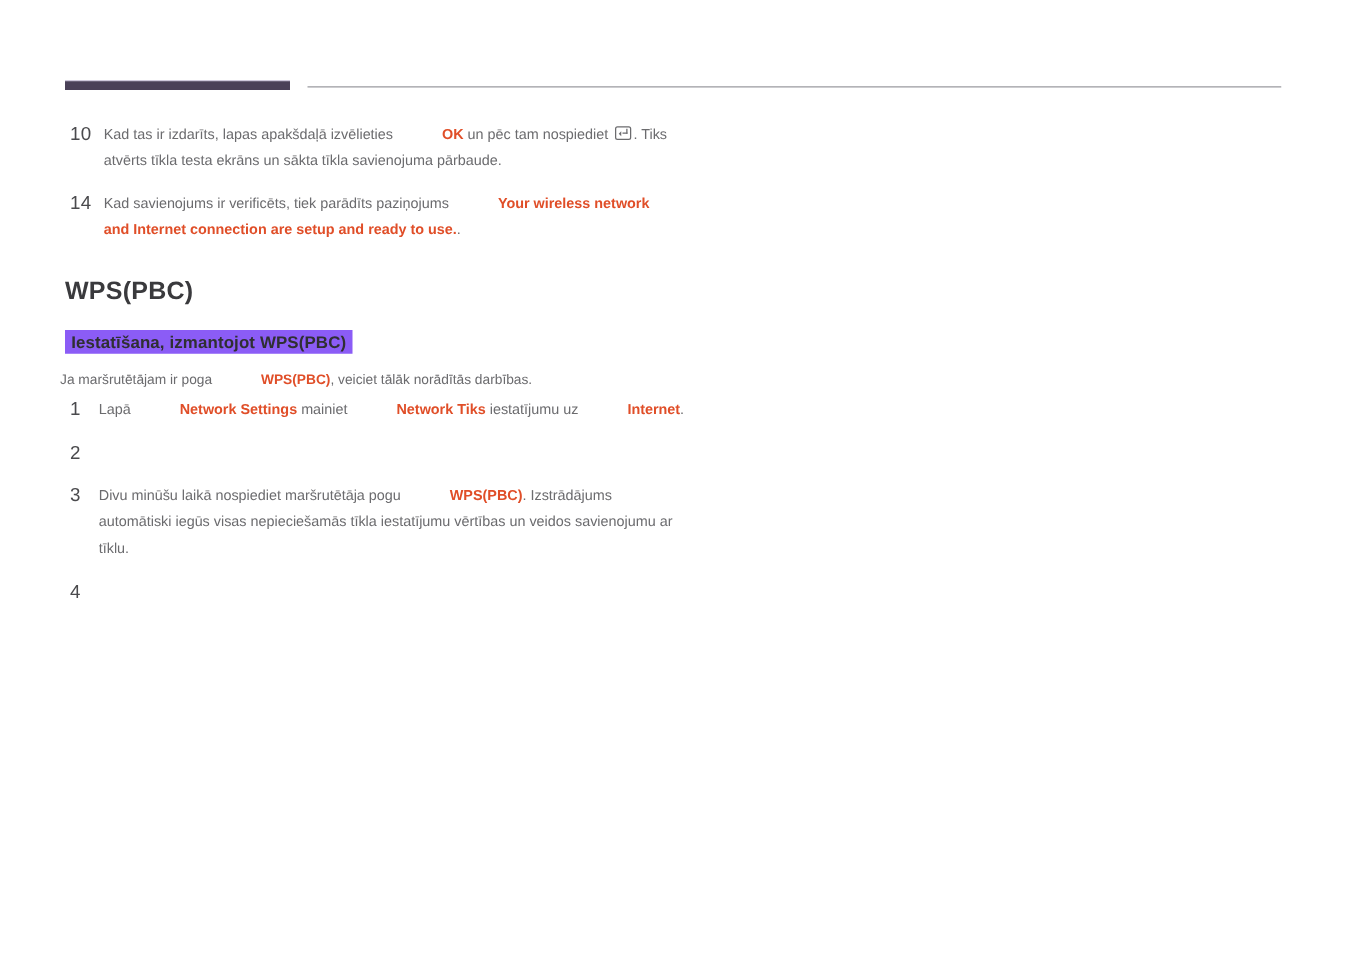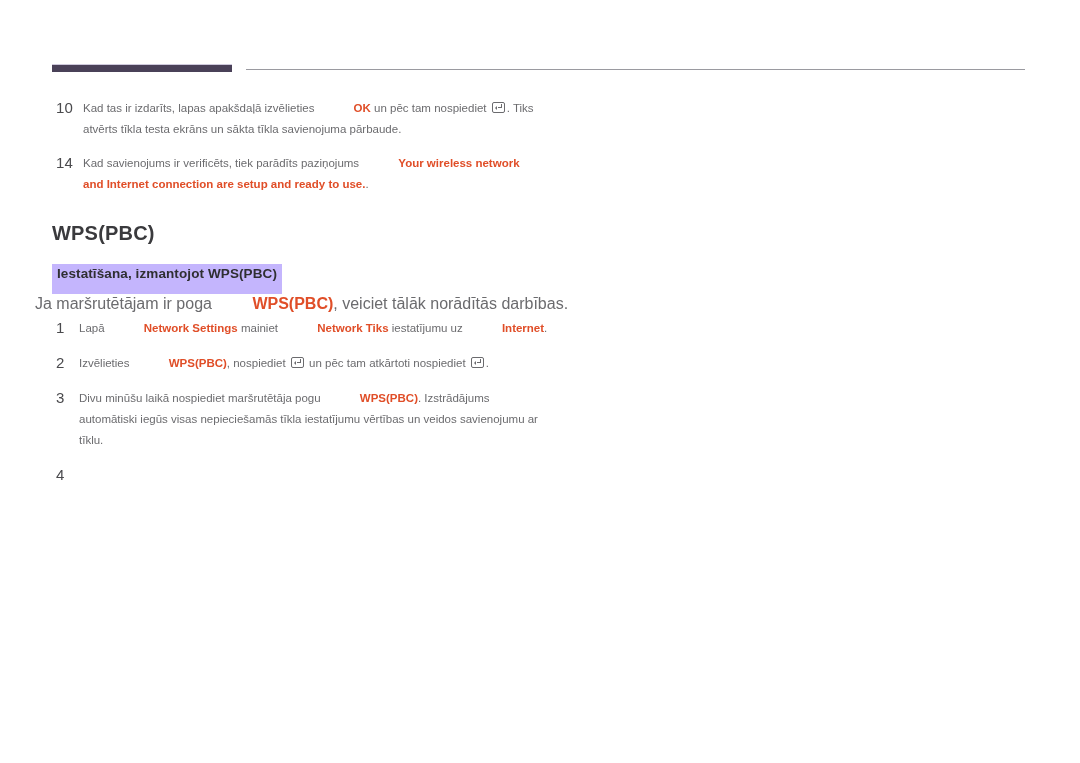--- a/index.html
+++ b/index.html
@@ -103,29 +103,29 @@
     color: #3a3a3d;
     letter-spacing: .2px;
   }
   .sub-title {
     position: absolute;
     left: 52px;
     top: 264px;
     font-size: 13.5px;
     font-weight: bold;
     color: #2f2f32;
-    background: #c4b5fd;
-    padding: 2px 5px 13px 5px;
+    background: #8b5cf6;
+    padding: 2px 5px 2px 5px;
     letter-spacing: .1px;
   }
   .intro {
     position: absolute;
-    left: 35px;
+    left: 48px;
     top: 295px;
-    font-size: 16px;
+    font-size: 11px;
     line-height: 18px;
     color: #6b6b6e;
   }
 
   
   #bottom-steps {
     top: 318px;
     left: 56px;
   }
   #bottom-steps .step + .step {
@@ -199,21 +199,20 @@
 
   <div class="intro">Ja maršrutētājam ir poga <b class="hl">WPS(PBC)</b>, veiciet tālāk norādītās darbības.</div>
 
   <div class="steps" id="bottom-steps">
       <div class="step">
         <div class="step-num">1</div>
         <div class="step-body">Lapā <b class="hl">Network Settings</b> mainiet <b class="hl">Network Tiks</b> iestatījumu uz <b class="hl">Internet</b>.</div>
       </div>
       <div class="step">
         <div class="step-num">2</div>
-        <div class="step-body">Izvēlieties <b class="hl">WPS(PBC)</b>, nospiediet <span class="key"></span> un pēc tam atkārtoti nospiediet <span class="key"></span>.</div>
       </div>
       <div class="step">
         <div class="step-num">3</div>
         <div class="step-body">Divu minūšu laikā nospiediet maršrutētāja pogu <b class="hl">WPS(PBC)</b>. Izstrādājums automātiski iegūs visas nepieciešamās tīkla iestatījumu vērtības un veidos savienojumu ar tīklu.</div>
       </div>
       <div class="step">
         <div class="step-num">4</div>
       </div>
     </div>
 

